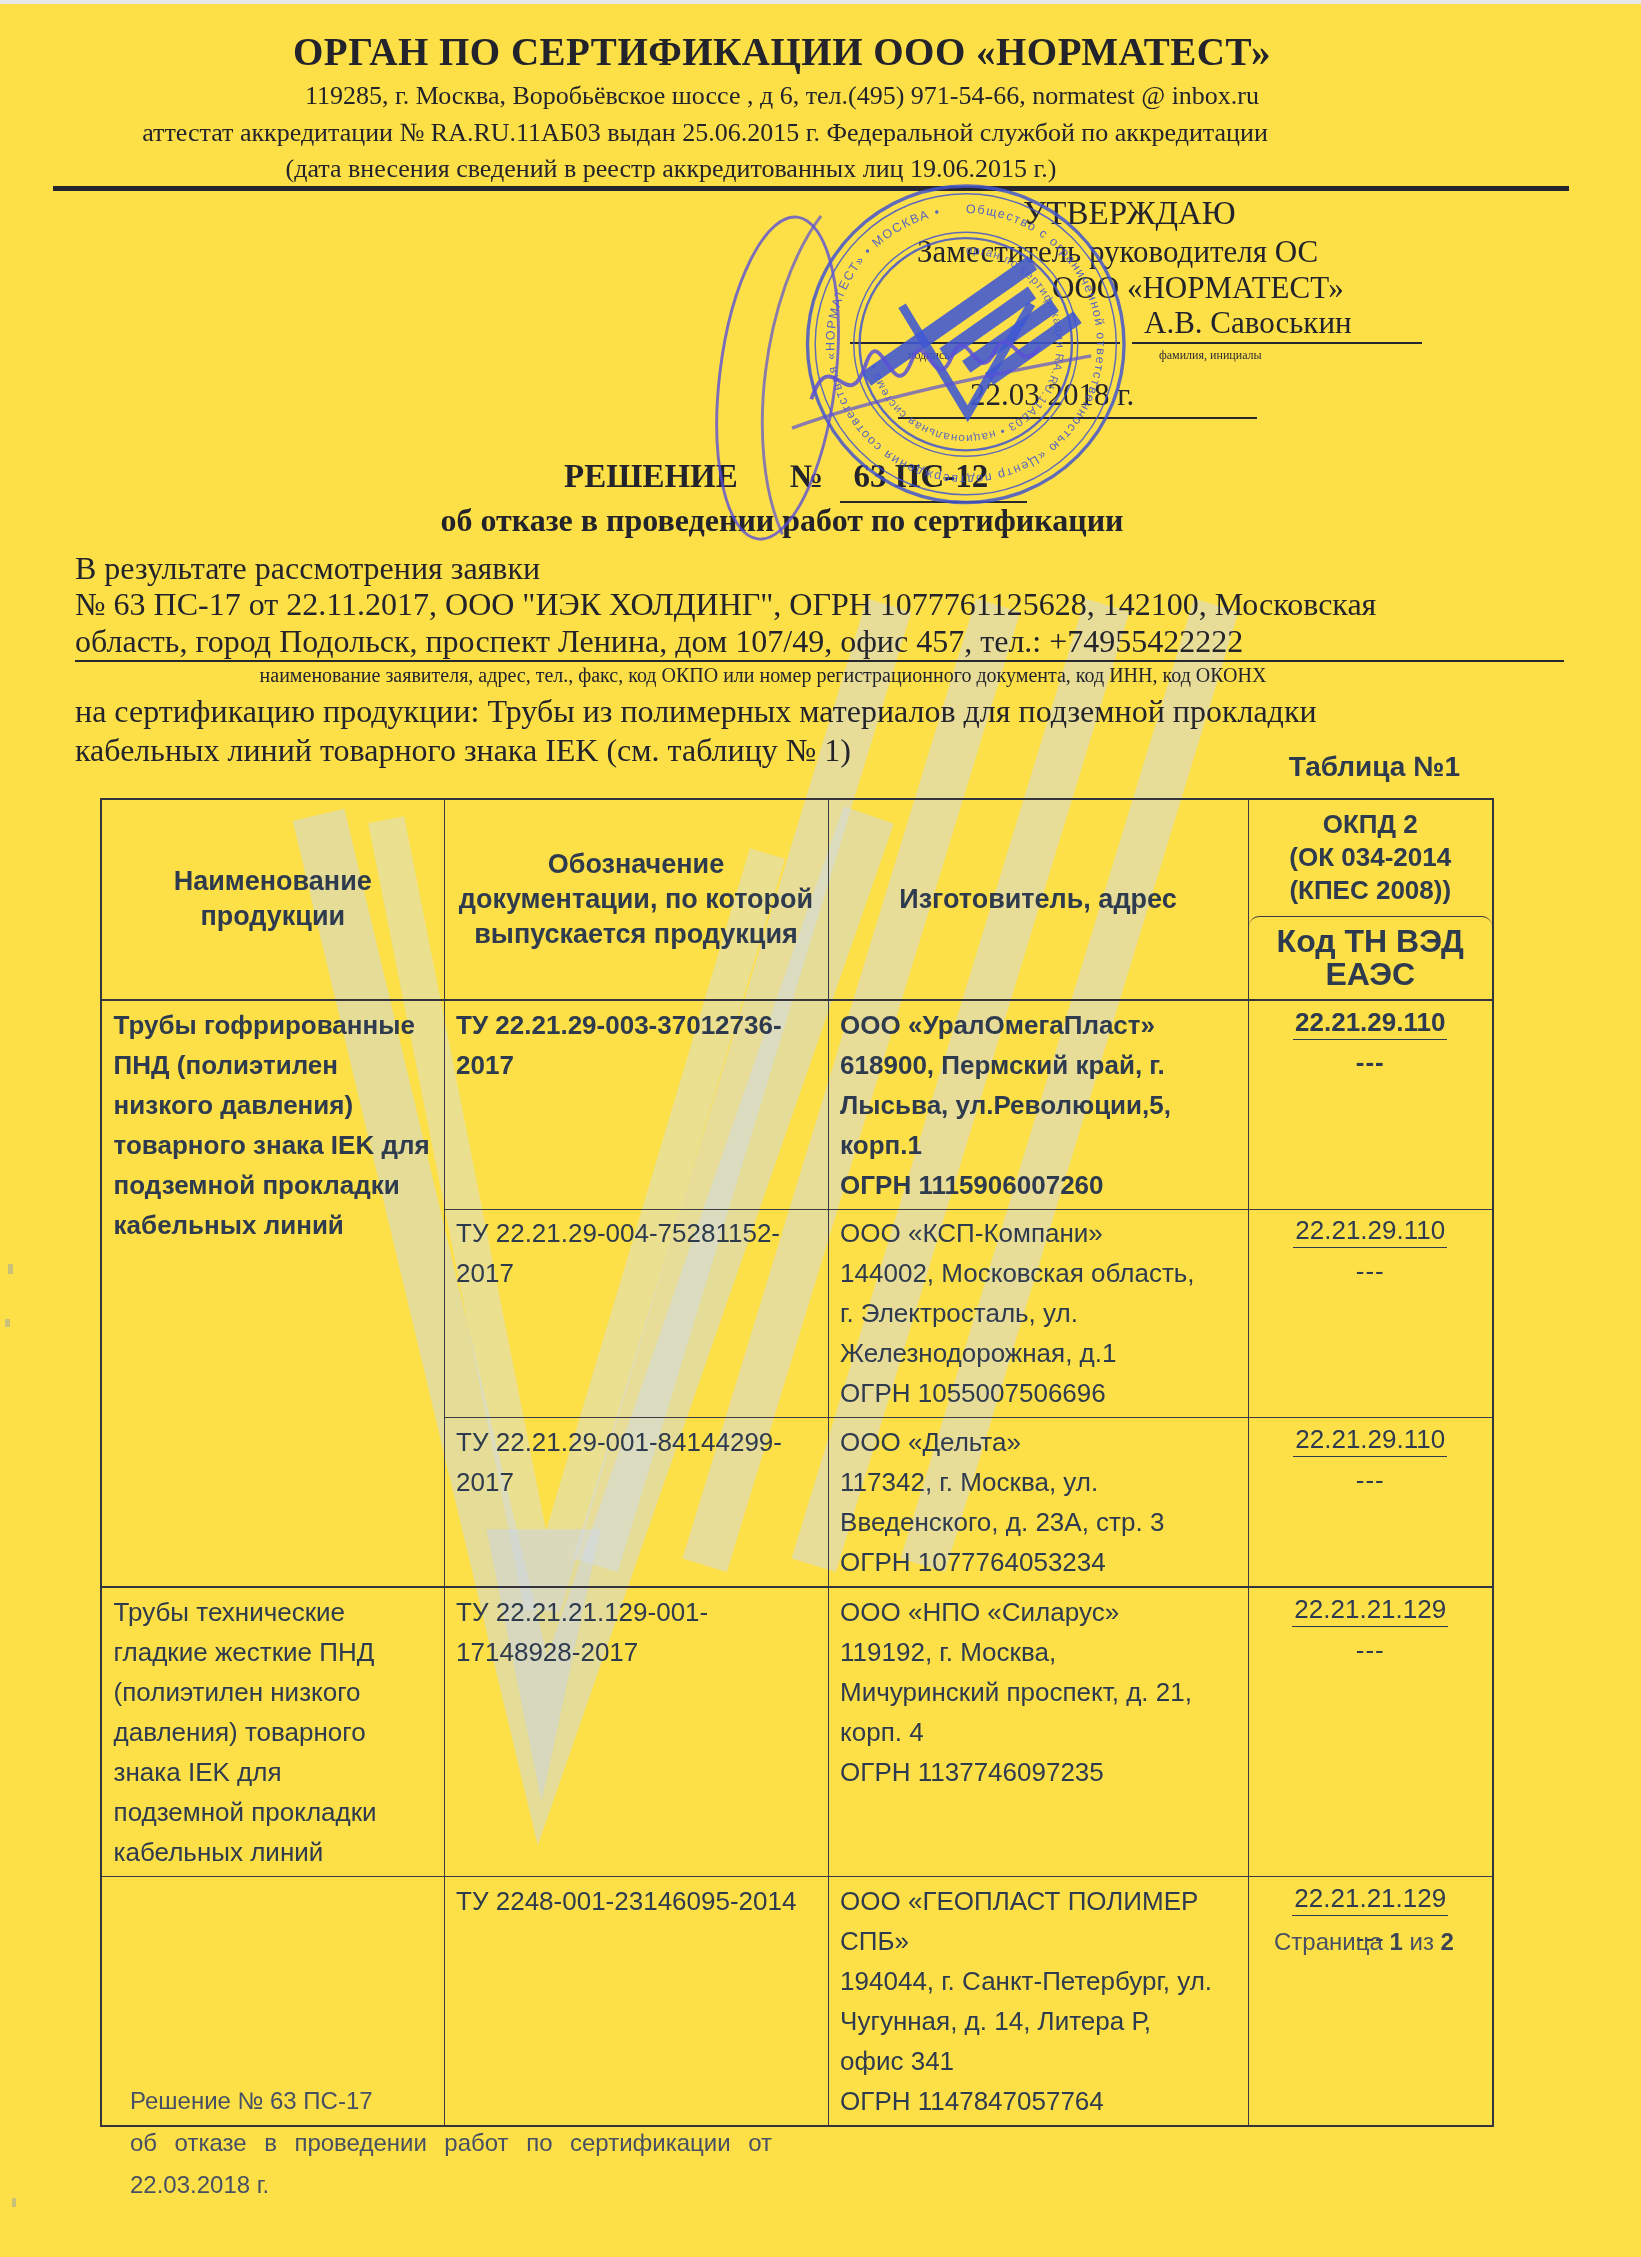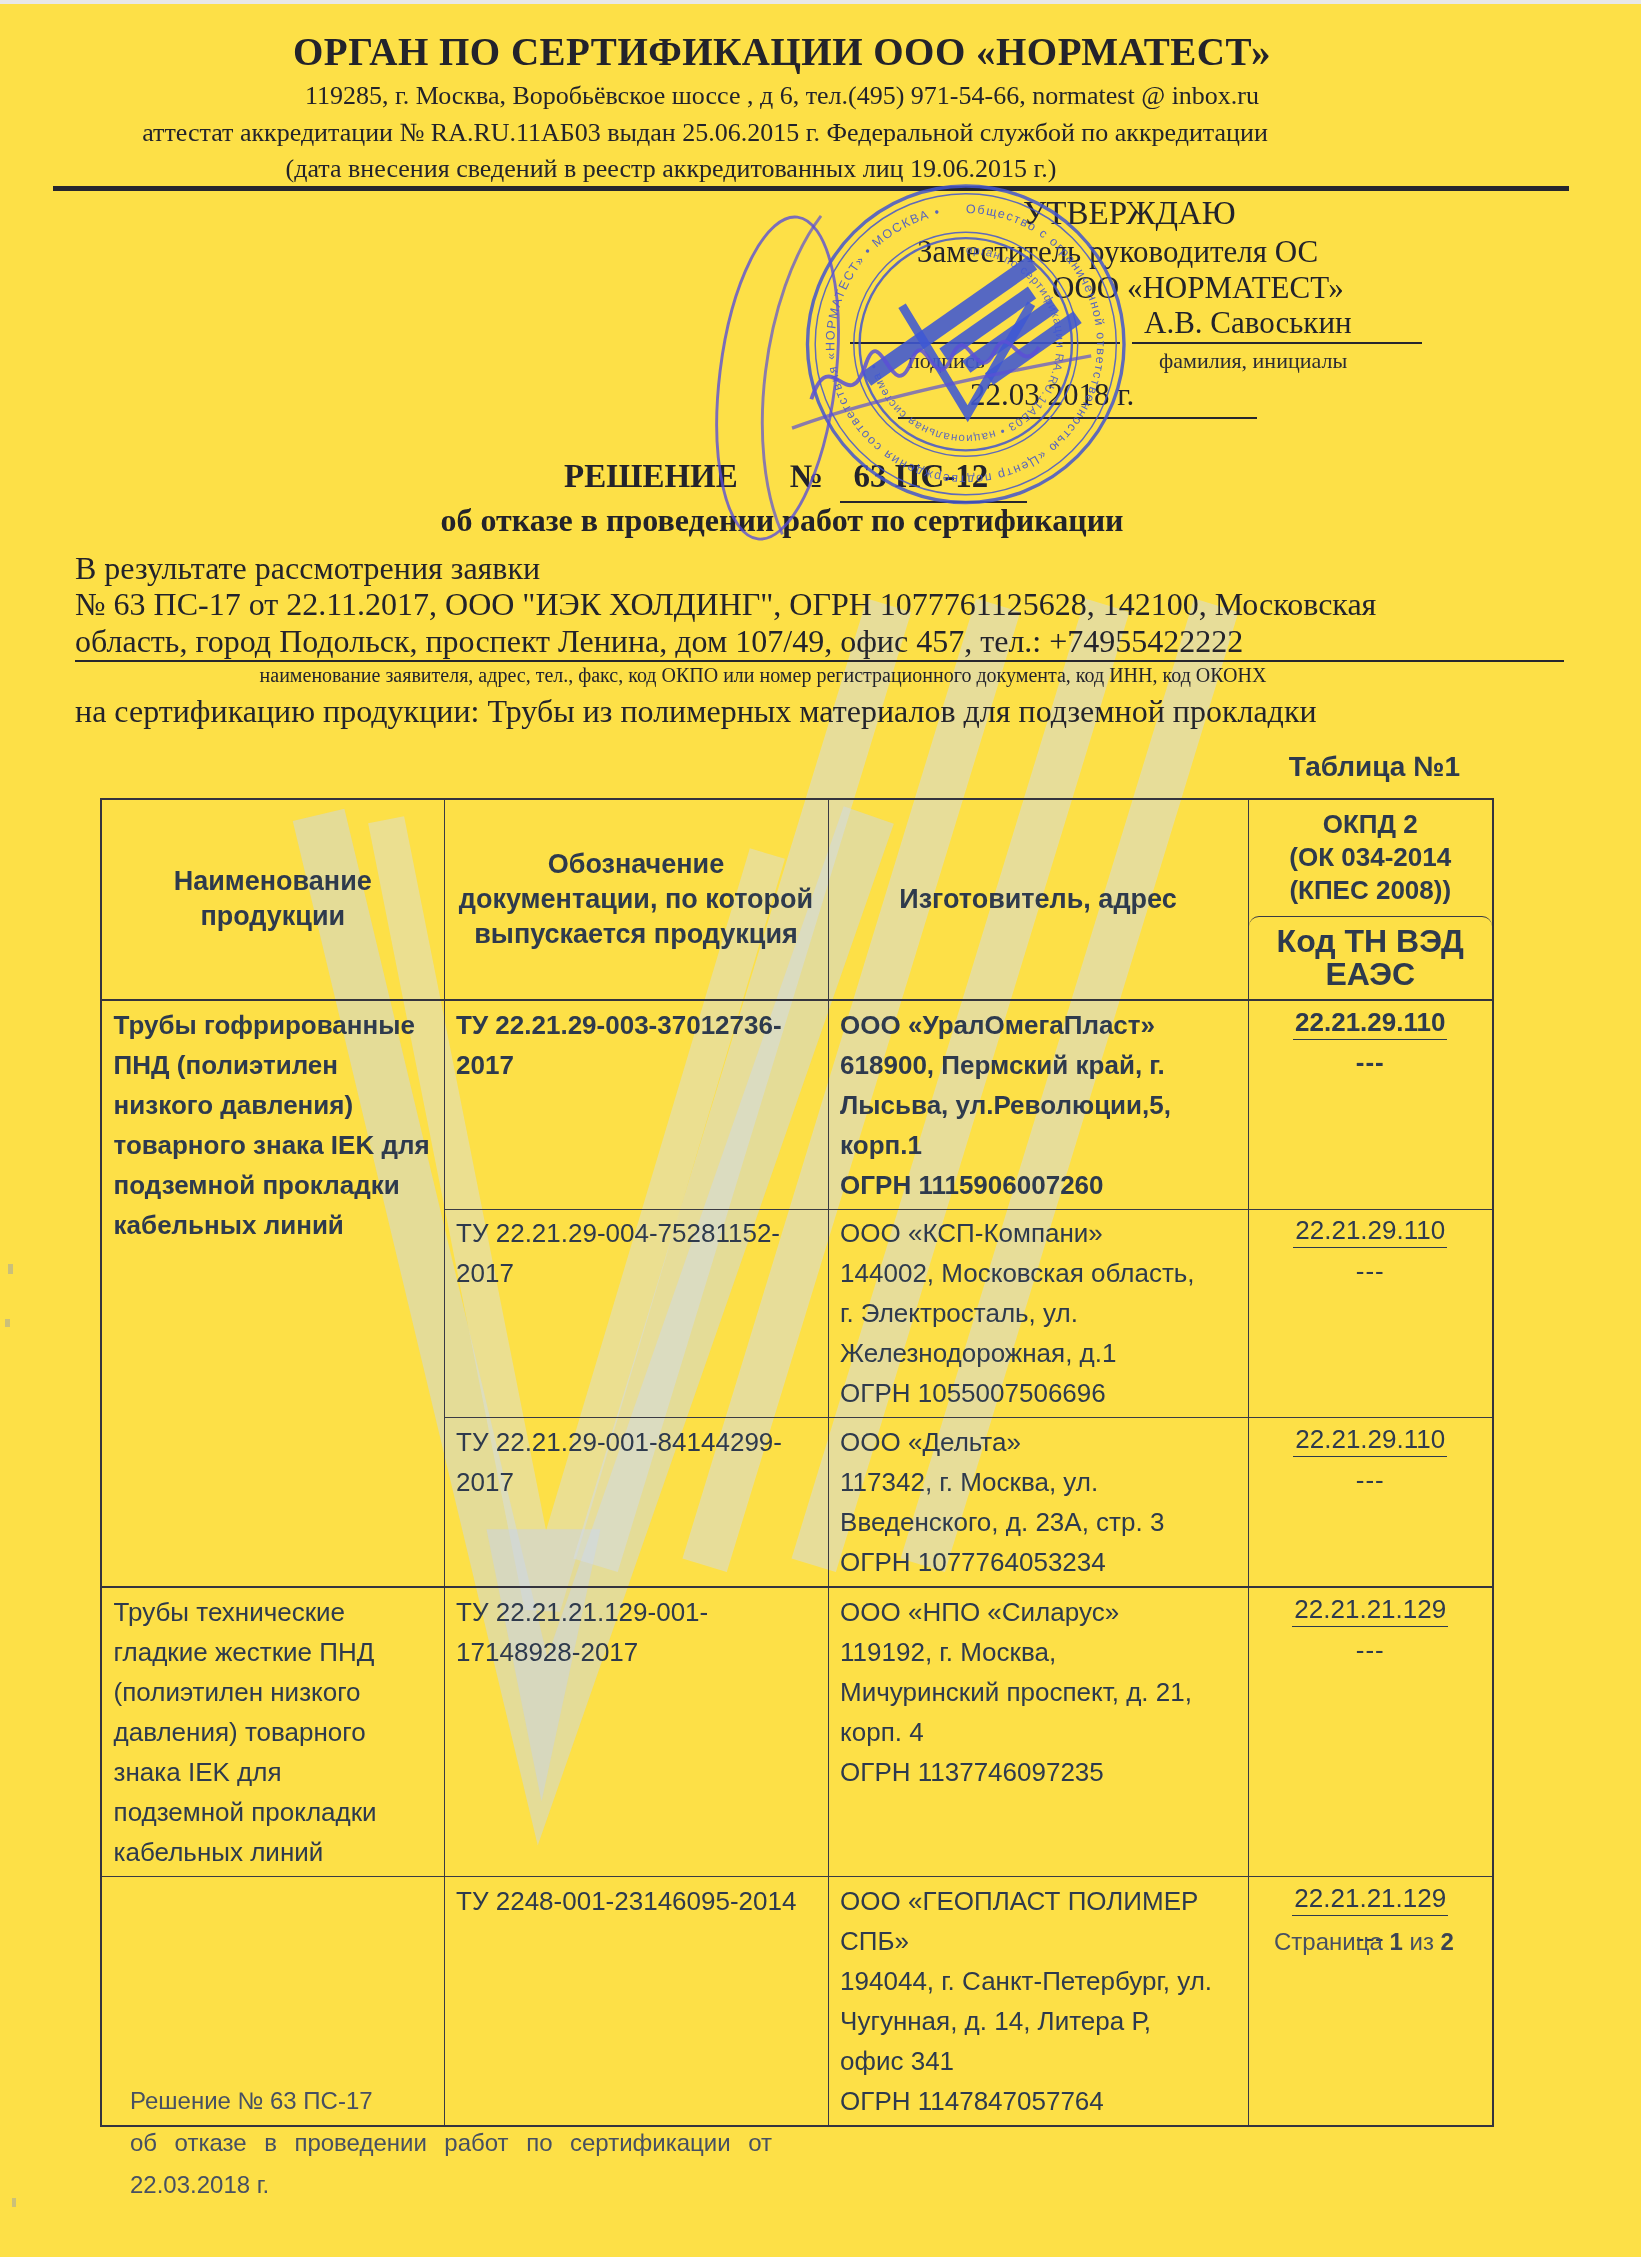--- a/index.html
+++ b/index.html
@@ -12,21 +12,21 @@
   .abs{position:absolute;}
   
   .org-head{left:0; top:25px; width:1564px; text-align:center; z-index:1;}
   .org-title{font-size:39px; font-weight:bold; letter-spacing:0.5px;}
   .org-line{font-size:26px; margin-top:6.8px;}
   .shift1{transform:translateX(-77px);}
   .shift2{transform:translateX(-111px);}
   .head-rule{left:53px; top:182px; width:1516px; height:4.8px; background:#26262e; z-index:1;}
   
   .appr{font-size:31px; z-index:2;}
-  .lbl-small{font-size:22px; color:#2c2c34; z-index:2;}
+  .lbl-small{font-size:12px; color:#2c2c34; z-index:2;}
   .rule{background:#26262e; height:1.9px; z-index:2;}
   
   .stamp-svg{left:676px; top:154px; width:483px; height:386px; z-index:3; pointer-events:none;}
   
   .dec{font-size:33px; font-weight:bold; z-index:1;}
   .dec-num{display:inline-block; padding:0 39px 5.8px 13.5px; border-bottom:2.9px solid #26262e;}
   .dec-sub{left:0; top:498px; width:1564px; text-align:center; font-size:32px; font-weight:bold; z-index:1;}
   
   .body-line{left:75px; width:1506px; font-size:32px; z-index:1;}
   .cap{left:0; top:660px; width:1526px; text-align:center; font-size:20px; z-index:1;}
@@ -139,20 +139,21 @@
     <span class="dec-num">63 ПС-12</span>
   </div>
   <div class="abs dec-sub">об отказе в проведении работ по сертификации</div>
 
   <div class="abs body-line" style="top:546px;">В результате рассмотрения заявки</div>
   <div class="abs body-line" style="top:582px;">№ 63 ПС-17 от 22.11.2017, ООО "ИЭК ХОЛДИНГ", ОГРН 1077761125628, 142100, Московская</div>
   <div class="abs body-line" style="top:619px;">область, город Подольск, проспект Ленина, дом 107/49, офис 457, тел.: +74955422222</div>
   <div class="abs rule" style="left:75px; top:656px; width:1489px;"></div>
   <div class="abs cap">наименование заявителя, адрес, тел., факс, код ОКПО или номер регистрационного документа, код ИНН, код ОКОНХ</div>
   <div class="abs body-line" style="top:689px;">на сертификацию продукции: Трубы из полимерных материалов для подземной прокладки</div>
+  <div class="abs body-line" style="top:728px;">кабельных линий товарного знака IEK (см. таблицу № 1)</div>
   <div class="abs tbl-cap">Таблица №1</div>
 
   <table class="doc-table">
     <colgroup>
       <col style="width:343px">
         <col style="width:384px">
         <col style="width:420px">
         <col style="width:245px">
     </colgroup>
     <thead>

